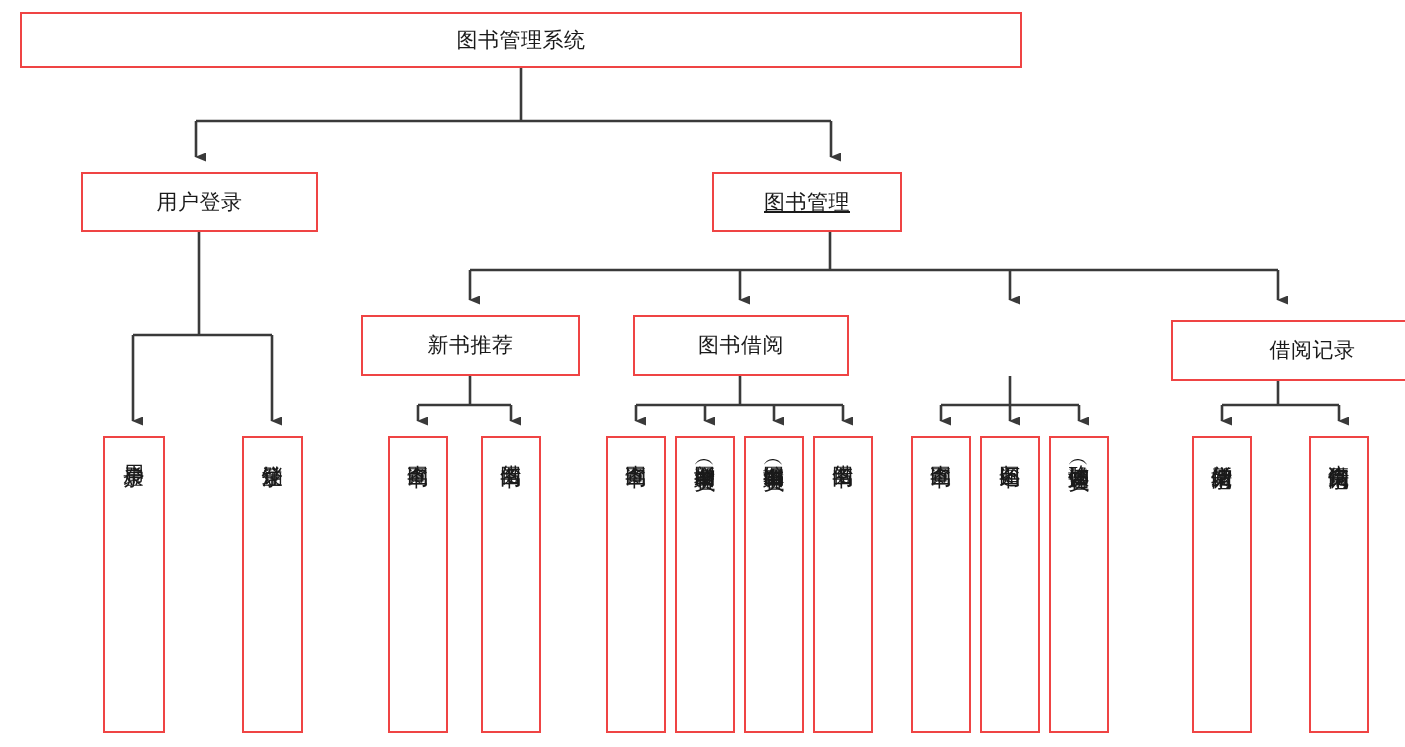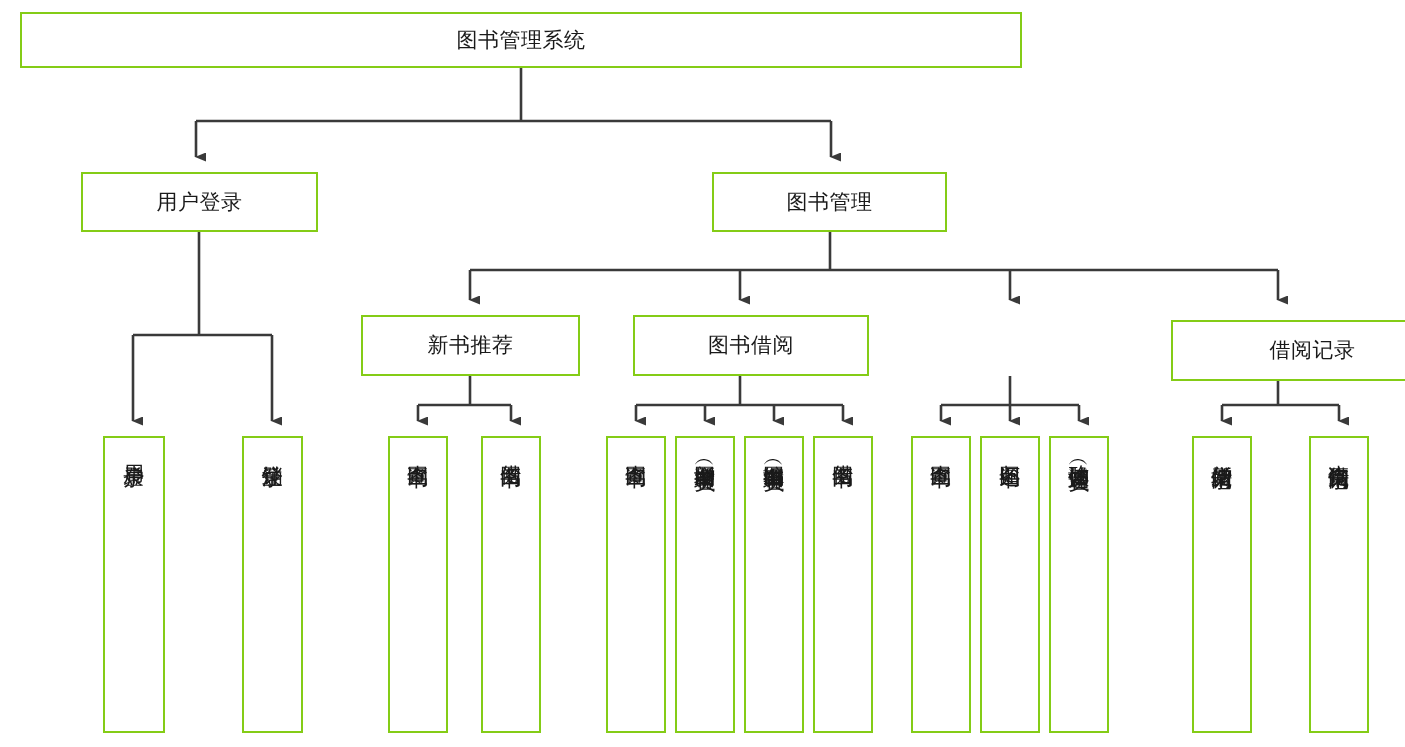--- a/index.html
+++ b/index.html
@@ -21,21 +21,21 @@
     position: absolute;
     left: 0;
     top: 0;
     width: 1405px;
     height: 747px;
     pointer-events: none;
   }
   .node {
     position: absolute;
     box-sizing: border-box;
-    border: 2px solid #84cc16;
+    border: 2px solid #ef4444;
     background: #ffffff;
     display: flex;
     align-items: center;
     justify-content: center;
     color: #1a1a1a;
   }
   .node .label {
     font-size: 21px;
     line-height: 1.18;
     letter-spacing: 0.5px;
@@ -125,28 +125,28 @@
     </g>
   </svg>
 
   <div class="node" style="left:20px; top:12px; width:1002px; height:56px;">
     <span class="label">图书管理系统</span>
   </div>
 
   <div class="node" style="left:81px; top:172px; width:237px; height:60px;">
     <span class="label">用户登录</span>
   </div>
-  <div class="node" style="left:712px; top:172px; width:235px; height:60px;">
+  <div class="node" style="left:712px; top:172px; width:190px; height:60px;text-decoration:underline;">
     <span class="label">图书管理</span>
   </div>
 
   <div class="node" style="left:361px; top:315px; width:219px; height:61px;">
     <span class="label">新书推荐</span>
   </div>
-  <div class="node" style="left:633px; top:315px; width:236px; height:61px;justify-content:center;">
+  <div class="node" style="left:633px; top:315px; width:216px; height:61px;justify-content:center;">
     <span class="label">图书借阅</span>
   </div>
   <div class="node" style="left:1171px; top:320px; width:251px; height:61px;padding-left:32px;">
     <span class="label">借阅记录</span>
   </div>
 
   <div class="node leaf" style="left:103px; top:436px; width:62px; height:297px;">
     <span class="label">用户登录</span>
   </div>
   <div class="node leaf" style="left:242px; top:436px; width:61px; height:297px;">

